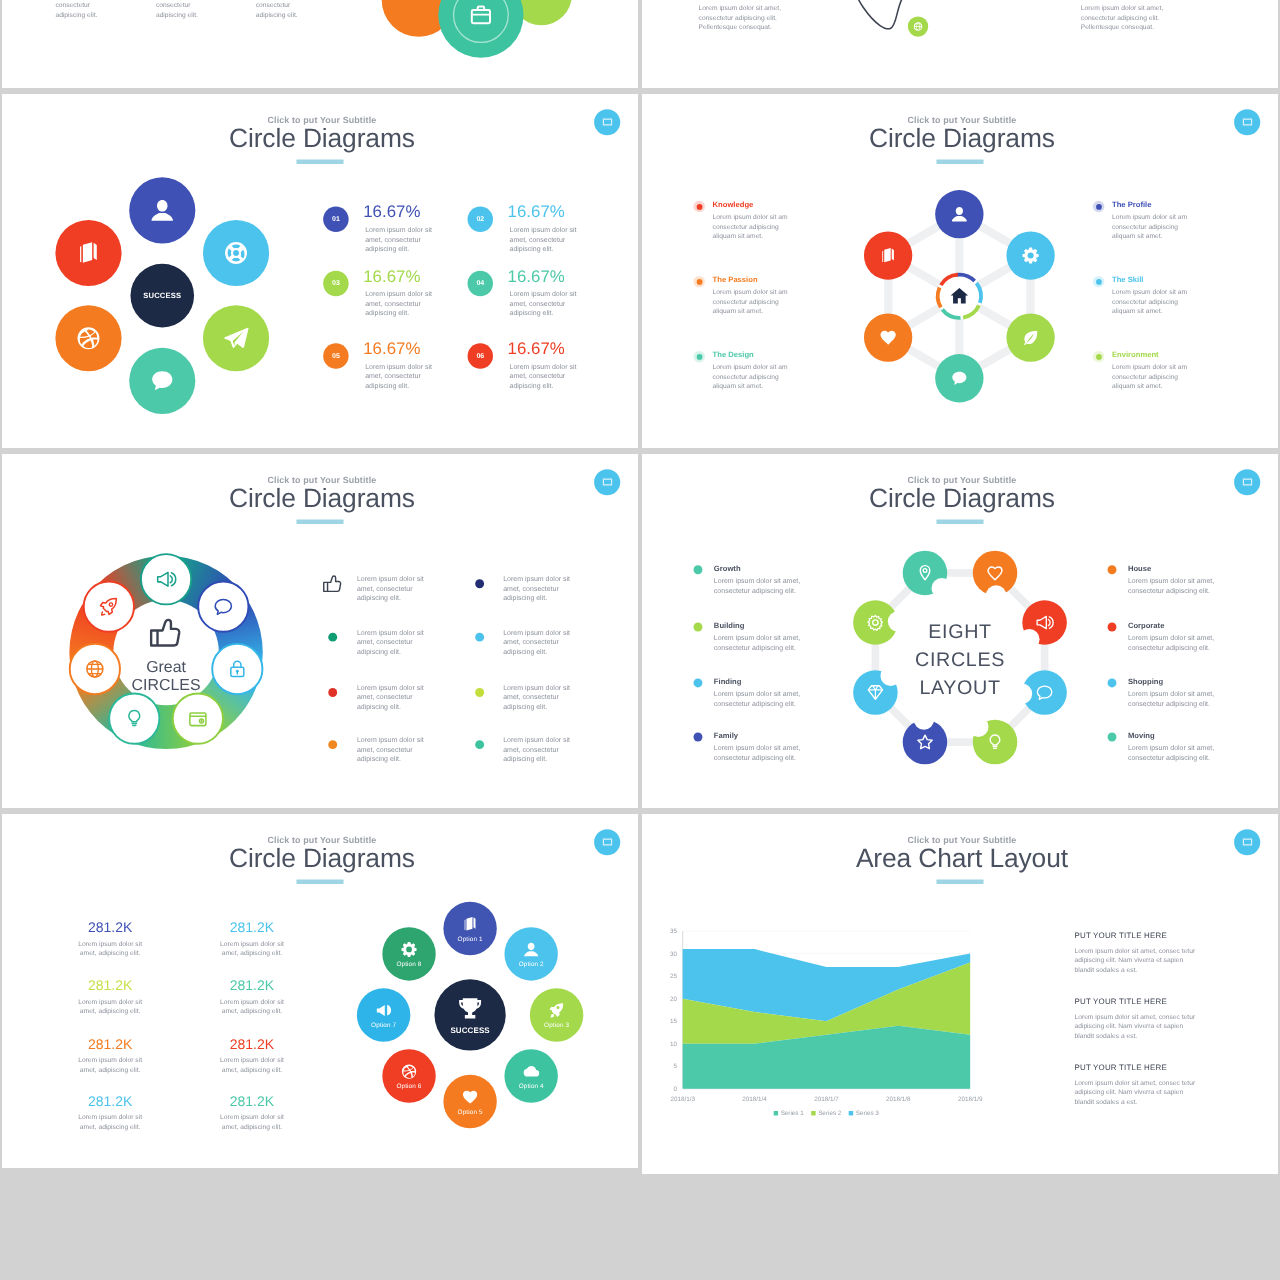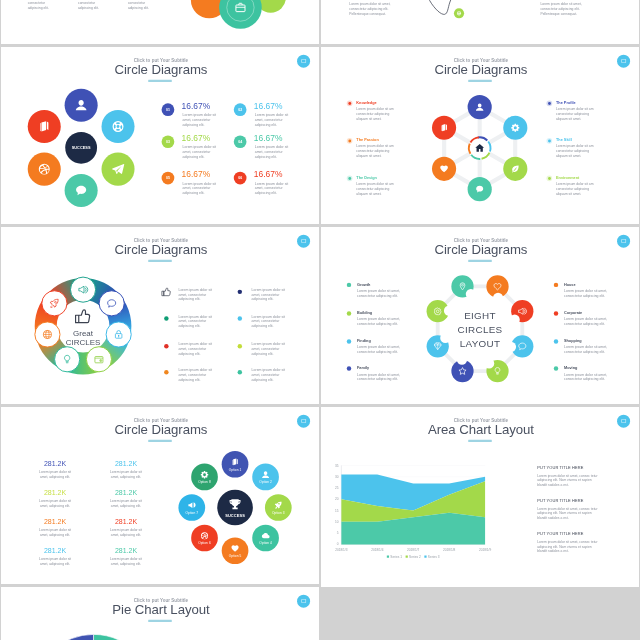--- a/index.html
+++ b/index.html
@@ -647,35 +647,15 @@
           </svg>
         </div>
         <div class="txt" style="left:680px;top:184px;font-size:12.5px;color:#3c4250;letter-spacing:.3px;"><span>PUT YOUR TITLE HERE</span></div>
         <div class="lorem txt" style="left:680px;top:208px;width:230px;font-size:10.5px;"><span>Lorem ipsum dolor sit amet, consec tetur<br>adipiscing elit. Nam viverra et sapien<br>blandit sodales a est.</span></div>
         <div class="txt" style="left:680px;top:288px;font-size:12.5px;color:#3c4250;letter-spacing:.3px;"><span>PUT YOUR TITLE HERE</span></div>
         <div class="lorem txt" style="left:680px;top:312px;width:230px;font-size:10.5px;"><span>Lorem ipsum dolor sit amet, consec tetur<br>adipiscing elit. Nam viverra et sapien<br>blandit sodales a est.</span></div>
         <div class="txt" style="left:680px;top:392px;font-size:12.5px;color:#3c4250;letter-spacing:.3px;"><span>PUT YOUR TITLE HERE</span></div>
         <div class="lorem txt" style="left:680px;top:416px;width:230px;font-size:10.5px;"><span>Lorem ipsum dolor sit amet, consec tetur<br>adipiscing elit. Nam viverra et sapien<br>blandit sodales a est.</span></div>
       </div>
 </div>
-<div class="cell" id="c8" style="left:1px;top:587px;width:318px;height:53px;">
-  <div class="stage" id="s8" style="transform:scale(0.318);">
-        <div class="sub" style="top:33px;left:3px;"><span>Click to put Your Subtitle</span></div>
-        <div class="ttl" style="top:46px;left:3px;"><span>Pie Chart Layout</span></div>
-        <div class="rule" style="left:463px;top:103px;width:74px;"></div>
-        <div class="badge" style="left:931px;top:24px;width:41px;height:41px;">
-          <svg class="ico" width="22" height="22" viewBox="0 0 24 24" fill="#d8f2fb">
-            <path d="M4 5h16v12H4V5zm2 2v8h12V7H6z"></path>
-          </svg>
-        </div>
-        <div class="txt" style="left:0;top:0;">
-          <svg width="1000" height="562" style="position:absolute;left:0;top:0;">
-            <path d="M 291 337 L 291.0 149.0 A 188 188 0 0 1 475.7 372.2 Z" fill="#3dc3a0" stroke="#fff" stroke-width="2"></path>
-            <path d="M 291 337 L 475.7 372.2 A 188 188 0 0 1 267.4 523.5 Z" fill="#4cc3ec" stroke="#fff" stroke-width="2"></path>
-            <path d="M 291 337 L 267.4 523.5 A 188 188 0 0 1 103.4 325.2 Z" fill="#a3d94a" stroke="#fff" stroke-width="2"></path>
-            <path d="M 291 337 L 103.4 325.2 A 188 188 0 0 1 291.0 149.0 Z" fill="#4054b2" stroke="#fff" stroke-width="2"></path>
-          </svg>
-        </div>
-      </div>
-</div>
 <div class="cell empty" id="c9" style="left:321px;top:587px;width:318px;height:53px;"></div>
 
 </div>
 
 </body></html>

